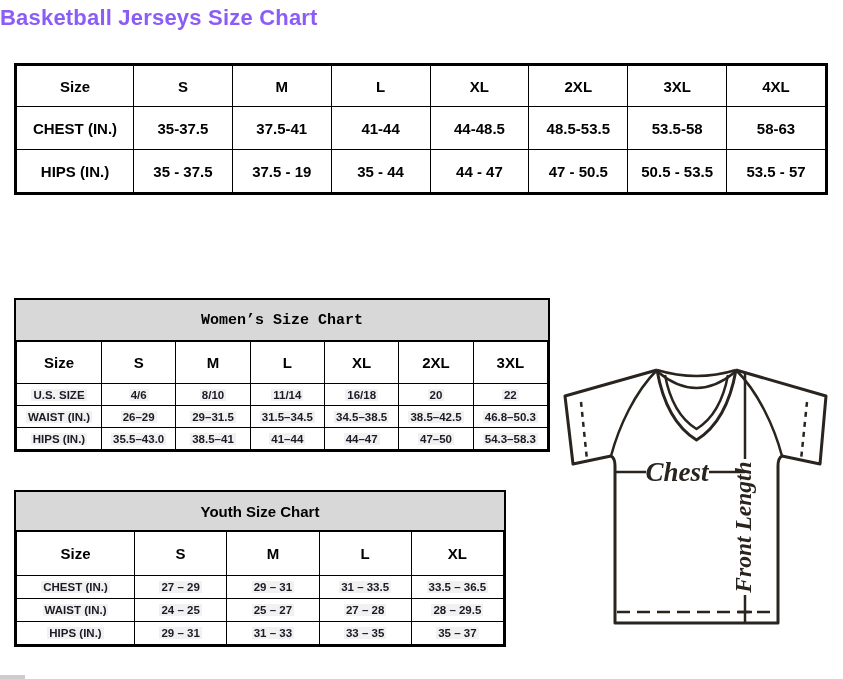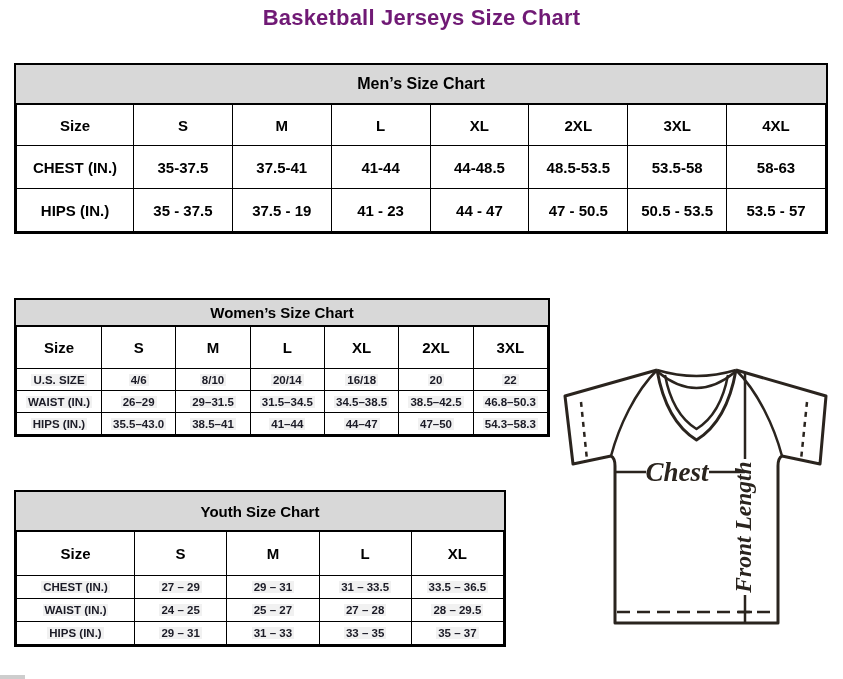--- a/index.html
+++ b/index.html
@@ -2,21 +2,21 @@
 <html><head>
 <meta charset="utf-8">
 <style>
   * { box-sizing: border-box; margin: 0; padding: 0; }
   html, body { background: #ffffff; }
   body { font-family: "Liberation Sans", sans-serif; }
   .page { position: relative; width: 843px; height: 679px; background: #fff; overflow: hidden; }
 
   .page-title {
     position: absolute; top: 5px; left: 0; width: 100%;
-    text-align: center; font-size: 22px; font-weight: bold; color: #701a75;
+    font-size: 22px; font-weight: bold; color: #8b5cf6;
     letter-spacing: 0.2px;
   }
 
   .chart { position: absolute; border: 2px solid #000; background: #fff; }
   .chart .title {
     background: #d8d8d8; border-bottom: 1px solid #000;
     font-weight: bold; display: flex; align-items: center; justify-content: center;
     color: #000;
   }
   .chart table { border-collapse: collapse; width: 100%; table-layout: fixed; }
@@ -29,21 +29,21 @@
   #mens { left: 14px; top: 63px; width: 814px; }
   #mens .title { height: 39px; font-size: 16px; }
   #mens thead tr { height: 41px; }
   #mens thead th { font-size: 15px; }
   #mens thead th:first-child { width: 117px; }
   #mens tbody tr { height: 43px; }
   #mens tbody th, #mens tbody td { font-size: 15px; }
 
   
   #womens { left: 14px; top: 298px; width: 536px; }
-  #womens .title { height: 26px; font-size: 15px; }
+  #womens .title { height: 41px; font-size: 15px; font-family: Liberation Mono, monospace; }
   #womens thead tr { height: 42px; }
   #womens thead th { font-size: 15px; }
   #womens thead th:first-child { width: 85px; }
   #womens tbody tr { height: 22px; }
   #womens tbody th, #womens tbody td { font-size: 11.5px; color: #1b1b26; }
 
   
   #youth { left: 14px; top: 490px; width: 492px; }
   #youth .title { height: 39px; font-size: 15px; text-align: right; }
   #youth thead tr { height: 44px; }
@@ -65,21 +65,20 @@
   .corner-artifact { position: absolute; left: 0; top: 675px; width: 25px; height: 4px; background: #cdcdcd; }
 </style>
 </head>
 <body>
 
 <div class="page">
 
   <h1 class="page-title">Basketball Jerseys Size Chart</h1>
 
   <div class="chart" id="mens">
-    <div class="title">Men’s Size Chart</div>
     <table>
         <thead>
           <tr>
             <th>Size</th>
             <th>S</th>
             <th>M</th>
             <th>L</th>
             <th>XL</th>
             <th>2XL</th>
             <th>3XL</th>
@@ -94,21 +93,21 @@
             <td>41-44</td>
             <td>44-48.5</td>
             <td>48.5-53.5</td>
             <td>53.5-58</td>
             <td>58-63</td>
           </tr>
           <tr>
             <th>HIPS (IN.)</th>
             <td>35 - 37.5</td>
             <td>37.5 - 19</td>
-            <td>41 - 23</td>
+            <td>35 - 44</td>
             <td>44 - 47</td>
             <td>47 - 50.5</td>
             <td>50.5 - 53.5</td>
             <td>53.5 - 57</td>
           </tr>
         </tbody>
       </table>
   </div>
 
   <div class="chart" id="womens">
@@ -123,21 +122,21 @@
             <th>XL</th>
             <th>2XL</th>
             <th>3XL</th>
           </tr>
         </thead>
         <tbody>
           <tr>
             <th><span class="hl">U.S. SIZE</span></th>
             <td><span class="hl">4/6</span></td>
             <td><span class="hl">8/10</span></td>
-            <td><span class="hl">20/14</span></td>
+            <td><span class="hl">11/14</span></td>
             <td><span class="hl">16/18</span></td>
             <td><span class="hl">20</span></td>
             <td><span class="hl">22</span></td>
           </tr>
           <tr>
             <th><span class="hl">WAIST (IN.)</span></th>
             <td><span class="hl">26–29</span></td>
             <td><span class="hl">29–31.5</span></td>
             <td><span class="hl">31.5–34.5</span></td>
             <td><span class="hl">34.5–38.5</span></td>

